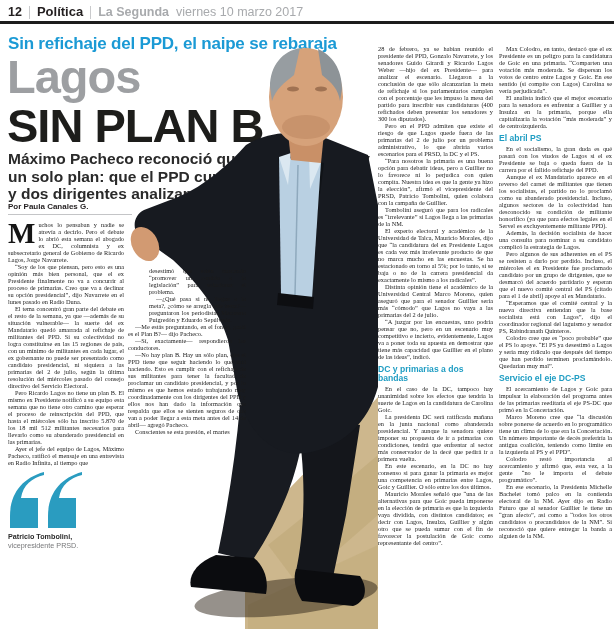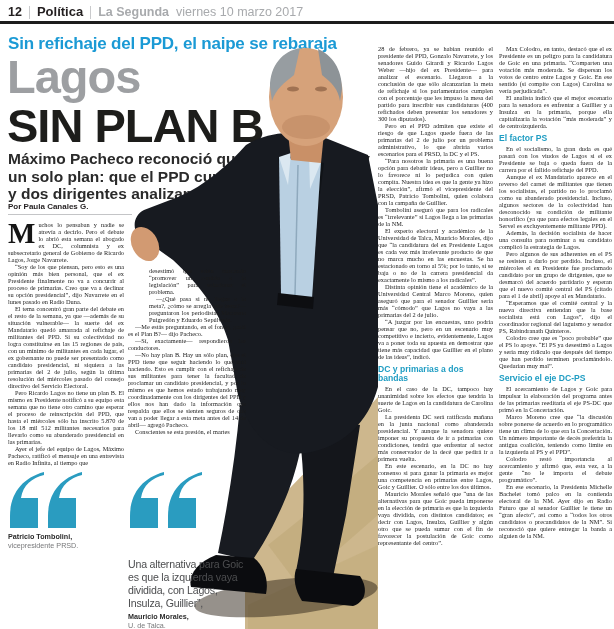--- a/index.html
+++ b/index.html
@@ -132,21 +132,21 @@
     <h3 class="subhead">DC y primarias a dos bandas</h3>
     <p class="ind">En el caso de la DC, tampoco hay unanimidad sobre los efectos que tendría la suerte de Lagos en la candidatura de Carolina Goic.</p>
     <p class="ind">La presidenta DC será ratificada mañana en la junta nacional como abanderada presidencial. Y aunque la senadora quiere imponer su propuesta de ir a primarias con condiciones, tendrá que enfrentar al sector más conservador de la decé que pedirá ir a primera vuelta.</p>
     <p class="ind">En este escenario, en la DC no hay consenso si para ganar la primaria es mejor una competencia en primarias entre Lagos, Goic y Guillier. O sólo entre los dos últimos.</p>
     <p class="ind">Mauricio Morales señaló que “una de las alternativas para que Goic pueda imponerse en la elección de primaria es que la izquierda vaya dividida, con distintos candidatos; es decir con Lagos, Insulza, Guillier y algún otro que se pueda sumar con el fin de favorecer la postulación de Goic como representante del centro”.</p>
   </div>
 
   <div class="col col4">
     <p class="ind">Max Colodro, en tanto, destacó que el ex Presidente es un peligro para la candidatura de Goic en una primaria. “Comparten una votación más moderada. Se dispersan los votos de centro entre Lagos y Goic. En ese sentido (si compite con Lagos) Carolina se vería perjudicada”.</p>
     <p class="ind">El analista indicó que el mejor escenario para la senadora es enfrentar a Guillier y a Insulza en la primaria, porque ella capitalizaría la votación “más moderada” y de centroizquierda.</p>
-    <h3 class="subhead">El factor PS</h3>
+    <h3 class="subhead">El abril PS</h3>
     <p class="ind">En el socialismo, la gran duda es qué pasará con los viudos de Lagos si el ex Presidente se baja o queda fuera de la carrera por el fallido refichaje del PPD.</p>
     <p class="ind">Aunque el ex Mandatario aparece en el reverso del carnet de militantes que tienen los socialistas, el partido no lo proclamó como su abanderado presidencial. Incluso, algunos sectores de la colectividad han desconocido su condición de militante honorífico (ya que para efectos legales en el Servel es excluyentemente militante PPD).</p>
     <p class="ind">Además, la decisión socialista de hacer una consulta para nominar a su candidato complicó la estrategia de Lagos.</p>
     <p class="ind">Pero algunos de sus adherentes en el PS se resisten a darlo por perdido. Incluso, el miércoles el ex Presidente fue proclamado candidato por un grupo de dirigentes, que se desmarcó del acuerdo partidario y esperan que el nuevo comité central del PS (citado para el 1 de abril) apoye al ex Mandatario.</p>
     <p class="ind">“Esperamos que el comité central y la nueva directiva entiendan que la base socialista está con Lagos”, dijo el coordinador regional del laguismo y senador PS, Rabindranath Quinteros.</p>
     <p class="ind">Colodro cree que es “poco probable” que el PS lo apoye. “El PS ya desestimó a Lagos y sería muy ridículo que después del tiempo que han perdido terminen proclamándolo. Quedarían muy mal”.</p>
     <h3 class="subhead">Servicio el eje DC-PS</h3>
     <p class="ind">El acercamiento de Lagos y Goic para impulsar la elaboración del programa antes de las primarias reeditaría el eje PS-DC que primó en la Concertación.</p>
     <p class="ind">Marco Moreno cree que “la discusión sobre ponerse de acuerdo en lo programático tiene un clima de lo que era la Concertación. Un número importante de decés preferiría la antigua coalición, teniendo como límite en la izquierda al PS y el PPD”.</p>
     <p class="ind">Colodro restó importancia al acercamiento y afirmó que, esta vez, a la gente “no le importa el debate programático”.</p>
@@ -155,23 +155,14 @@
 
   <div class="pq pq1">
     <svg class="pq-marks-svg" width="76" height="56" viewBox="0 0 76 56">
       <path d="M36 0 C14 6 2 22 2 44 L2 56 L30 56 L30 26 L13 26 C15 13 24 6 36 3 Z" fill="#2a9cc0"></path>
       <path d="M74 0 C52 6 40 22 40 44 L40 56 L68 56 L68 26 L51 26 C53 13 62 6 74 3 Z" fill="#2a9cc0"></path>
     </svg>
     <div class="pq-author">Patricio Tombolini,</div>
     <div class="pq-role">vicepresidente PRSD.</div>
   </div>
 
-  <div class="pq pq2">
-    <svg class="pq-marks-svg" width="76" height="56" viewBox="0 0 76 56">
-      <path d="M36 0 C14 6 2 22 2 44 L2 56 L30 56 L30 26 L13 26 C15 13 24 6 36 3 Z" fill="#2a9cc0"></path>
-      <path d="M74 0 C52 6 40 22 40 44 L40 56 L68 56 L68 26 L51 26 C53 13 62 6 74 3 Z" fill="#2a9cc0"></path>
-    </svg>
-    <p class="pq-text">Una alternativa para Goic es que la izquierda vaya dividida, con Lagos, Insulza, Guillier”,</p>
-    <div class="pq-author">Mauricio Morales,</div>
-    <div class="pq-role">U. de Talca.</div>
-  </div>
 
 </div>
 
 </body></html>

